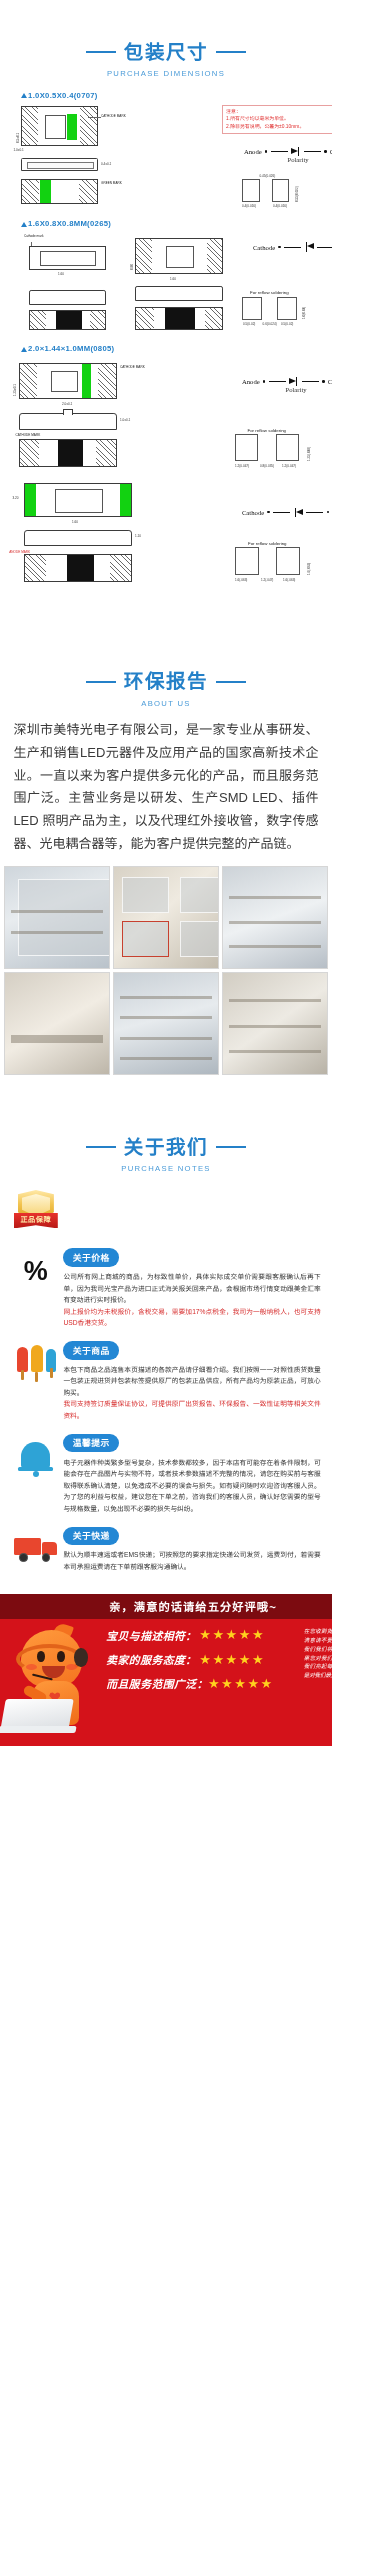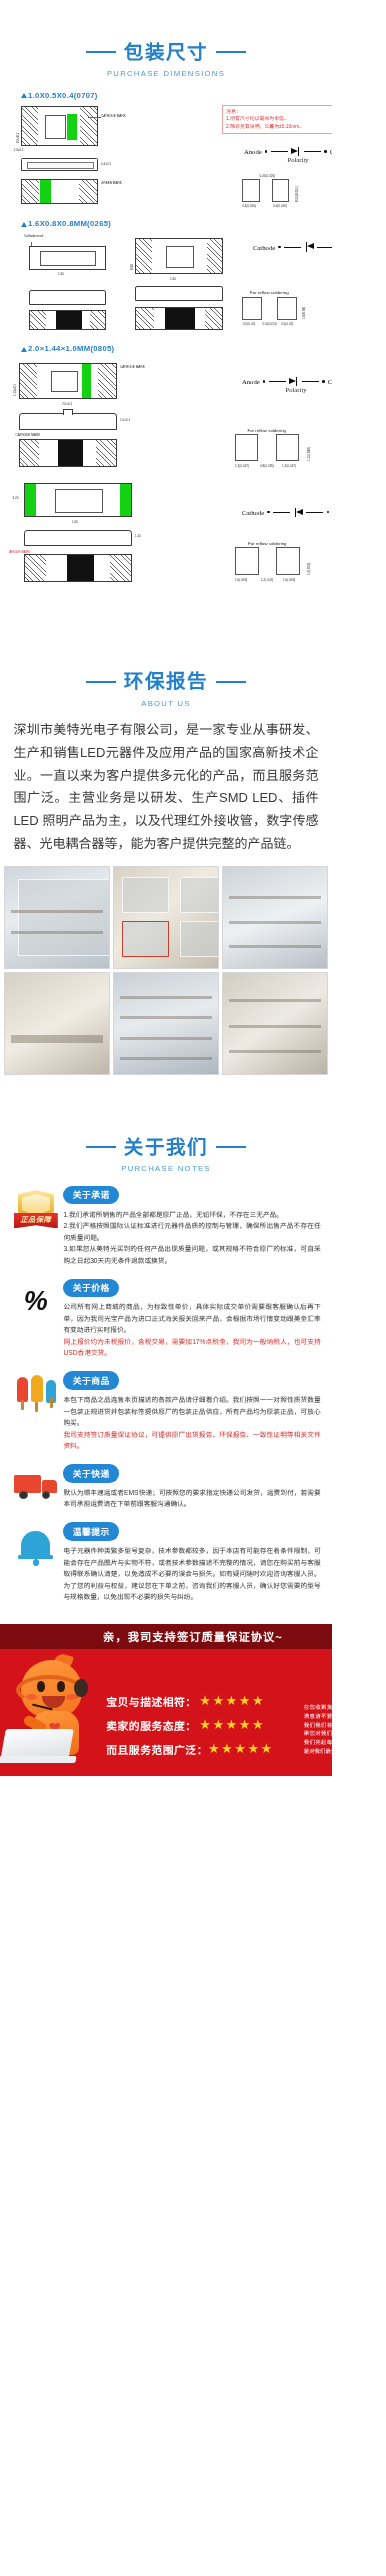--- a/index.html
+++ b/index.html
@@ -110,21 +110,21 @@
   }
   .frame-in {
     position:absolute; border:1.5px solid rgba(255,255,255,.75);
     background:rgba(200,205,210,.55);
   }
 
   
   .note-block { display:flex; padding:9.3px 11.3px 3.1px; align-items:flex-start; }
   .note-ico {
     width:49px; min-width:49px; display:flex; align-items:center;
-    justify-content:center; padding-top:3.1px;font-style:italic;
+    justify-content:center; padding-top:3.1px;
   }
   .note-body { flex:1; padding-left:3.1px; }
   .pill {
     display:inline-block; background:#2387d4; color:#fff; font-size:8.8px;
     font-weight:bold; padding:2.6px 9.3px 3.1px; border-radius:9.3px; letter-spacing:0.5px;
     margin-bottom:4.1px;
   }
   .note-p { font-size:6.7px; line-height:1.72; color:#333; text-align:justify; }
   .note-p.red { color:#d62b2b; }
 
@@ -174,21 +174,21 @@
   .ico-bell .clap { position:absolute; left:18.5px; top:34px; width:6.2px; height:6.2px; border-radius:50%; background:#2ea3d6; }
 
   
   .review {
     position:relative; width:386px; background:#d4121a; color:#fff; overflow:hidden;
   }
   .review-top {
     background:#7c0b10; text-align:center; padding:4.1px 0 4.6px;
     font-size:11.3px; font-weight:bold; letter-spacing:1px;
   }
-  .review-main { display:flex; align-items:flex-end; padding:8.2px 5.2px 11.3px; }
+  .review-main { display:flex; align-items:flex-start; padding:8.2px 5.2px 11.3px;font-style:italic; }
   .mascot { width:98px; min-width:98px; height:108px; position:relative; }
   .mascot .head {
     position:absolute; left:15.5px; top:3.1px; width:61px; height:58px;
     background:linear-gradient(160deg,#ff9a3c,#f4721f); border-radius:54% 54% 48% 48%;
   }
   .mascot .tuft {
     position:absolute; left:49px; top:-3.1px; width:17.5px; height:15.5px;
     background:#f4721f; border-radius:60% 10% 60% 10%; transform:rotate(18deg);
   }
   .mascot .ear {
@@ -537,26 +537,20 @@
     <div class="en">PURCHASE NOTES</div>
   </div>
 
   <div class="note-block">
     <div class="note-ico">
       <div class="badge">
         <div class="shield"></div>
           <div class="shield-in"></div>
         <div class="ribbon">正品保障</div>
       </div>
-    </div>
-    <div class="note-body">
-      <div class="pill">关于承诺</div>
-      <div class="note-p">1.我们承诺所销售的产品全部都是原厂正品，无铅环保，不存在三无产品。</div>
-      <div class="note-p">2.我们严格按照国际认证标准进行元器件品质的控制与管理，确保所出售产品不存在任何质量问题。</div>
-      <div class="note-p">3.如果您从美特光买到的任何产品出现质量问题，或其规格不符合原厂的标准，可自采购之日起30天内无条件退款或换货。</div>
     </div>
   </div>
 
   <div class="note-block">
     <div class="note-ico">
       <div class="ico-pct">%</div>
     </div>
     <div class="note-body">
       <div class="pill">关于价格</div>
       <div class="note-p">公司所有网上商城的商品，为标致性单价，具体实际成交单价需要跟客服确认后再下单，因为我司光宝产品为进口正式海关报关回来产品，会根据市场行情变动跟美金汇率有变动进行实时报价。</div>
@@ -577,51 +571,51 @@
     </div>
     <div class="note-body">
       <div class="pill">关于商品</div>
       <div class="note-p">本包下商品之品连售本页描述的各款产品请仔细看介绍。我们按照一一对照性质货数量一包装正规进货并包装标签提供原厂的包装正品供应，所有产品均为原装正品，可放心购买。</div>
       <div class="note-p red">我司支持签订质量保证协议，可提供原厂出货报告、环保报告、一致性证明等相关文件资料。</div>
     </div>
   </div>
 
   <div class="note-block">
     <div class="note-ico">
+      <div class="ico-bell">
+        <div class="bell"></div>
+          <div class="base"></div>
+          <div class="clap"></div>
+      </div>
+    </div>
+    <div class="note-body">
+      <div class="pill">温馨提示</div>
+      <div class="note-p">电子元器件种类繁多型号复杂，技术参数都较多，因于本店有可能存在着条件限制，可能会存在产品图片与实物不符，或者技术参数描述不完整的情况，请您在购买前与客服取得联系确认清楚，以免造成不必要的误会与损失。如有疑问随时欢迎咨询客服人员。为了您的利益与权益，建议您在下单之前，咨询我们的客服人员，确认好您需要的型号与规格数量，以免出现不必要的损失与纠纷。</div>
+    </div>
+  </div>
+
+  <div class="note-block">
+    <div class="note-ico">
       <div class="ico-truck">
         <div class="body"></div>
           <div class="cab"></div>
         <div class="wheel" style="left:6.2px;"></div>
         <div class="wheel" style="left:29px;"></div>
       </div>
     </div>
     <div class="note-body">
       <div class="pill">关于快递</div>
       <div class="note-p">默认为顺丰速运或者EMS快递；可按照您的要求指定快递公司发货，运费到付，若需要本司承担运费请在下单前跟客服沟通确认。</div>
     </div>
   </div>
 
-  <div class="note-block">
-    <div class="note-ico">
-      <div class="ico-bell">
-        <div class="bell"></div>
-          <div class="base"></div>
-          <div class="clap"></div>
-      </div>
-    </div>
-    <div class="note-body">
-      <div class="pill">温馨提示</div>
-      <div class="note-p">电子元器件种类繁多型号复杂，技术参数都较多，因于本店有可能存在着条件限制，可能会存在产品图片与实物不符，或者技术参数描述不完整的情况，请您在购买前与客服取得联系确认清楚，以免造成不必要的误会与损失。如有疑问随时欢迎咨询客服人员。为了您的利益与权益，建议您在下单之前，咨询我们的客服人员，确认好您需要的型号与规格数量，以免出现不必要的损失与纠纷。</div>
-    </div>
-  </div>
-
   <div style="height:18.5px;"></div>
 
   <div class="review">
-    <div class="review-top">亲，我司支持签订质量保证协议~</div>
+    <div class="review-top">亲，满意的话请给五分好评哦~</div>
     <div class="review-main">
       <div class="mascot">
         <div class="tuft"></div>
         <div class="head"></div>
         <div class="band"></div>
         <div class="ear"></div>
         <div class="eye l"></div>
           <div class="eye r"></div>
         <div class="blush l"></div>
           <div class="blush r"></div>

